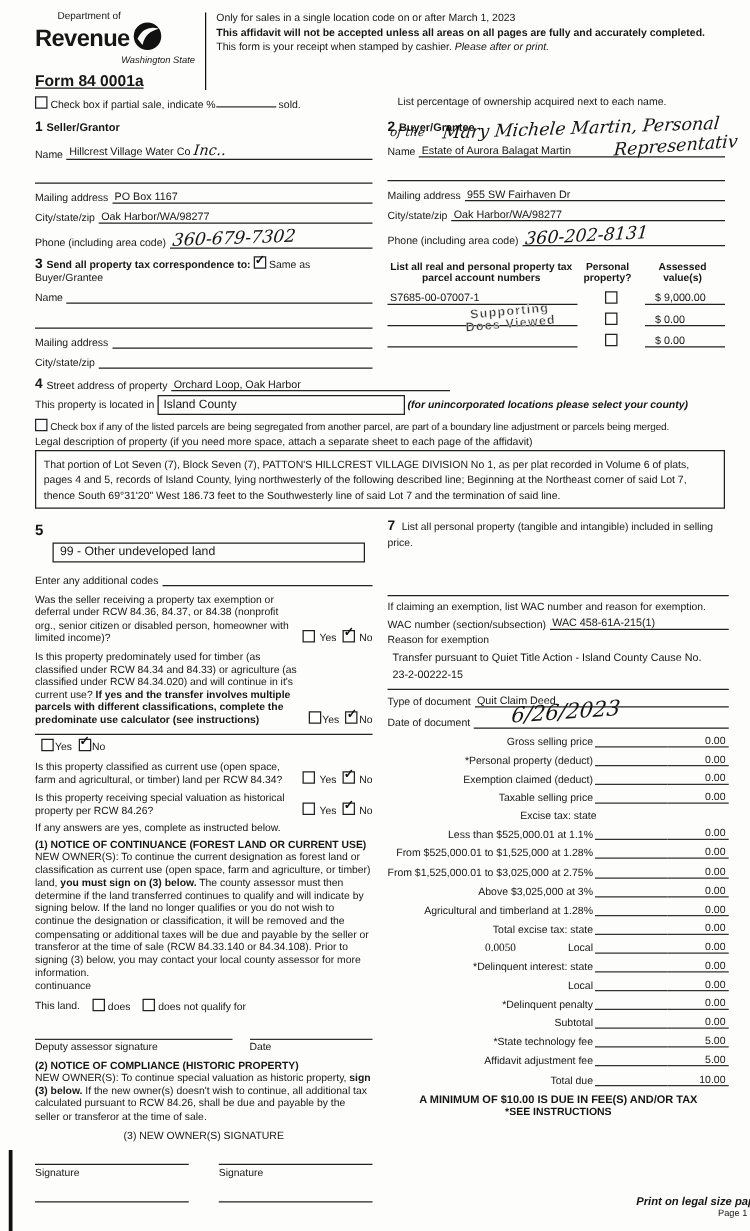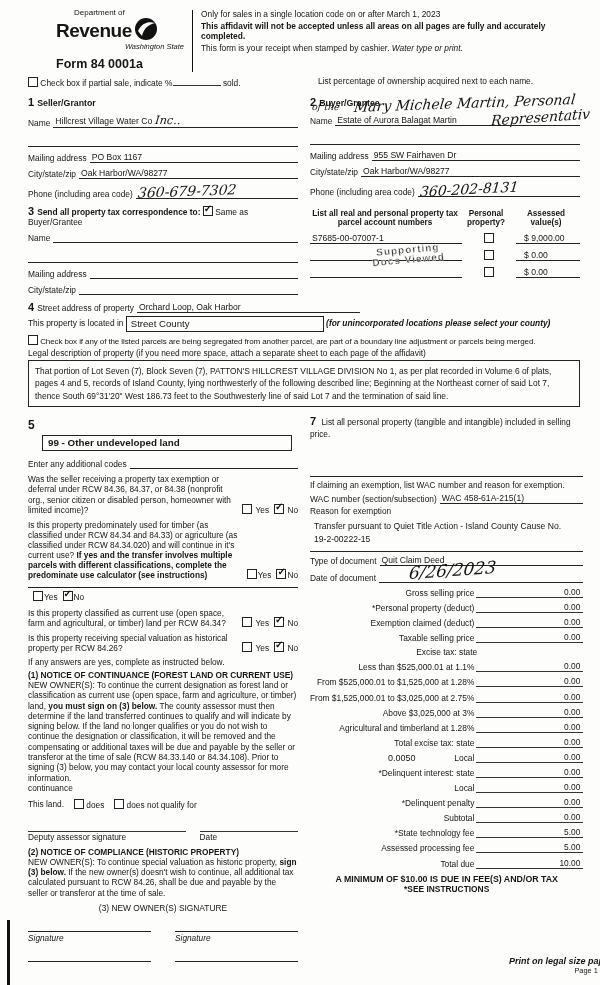--- a/index.html
+++ b/index.html
@@ -2,27 +2,27 @@
 <html><head>
 <meta charset="utf-8">
 <style>
   html,body{margin:0;padding:0;background:#e8e8e8;}
   .page{position:relative;width:600px;height:985px;background:#fdfdfc;margin:0 auto;
         font-family:"Liberation Sans",sans-serif;color:#161616;overflow:hidden;
         padding:0;box-sizing:border-box;}
   .inner{position:absolute;left:28px;top:8px;width:552px;}
   
   .hdr{display:flex;align-items:flex-start;}
-  .hdr-left{width:128px;text-align:center;flex:0 0 auto;margin-left:28px;}
+  .hdr-left{width:128px;text-align:center;flex:0 0 auto;}
   .dept{font-size:8px;margin-left:18px;text-align:left;}
   .rev-row{display:flex;align-items:center;justify-content:flex-start;}
   .rev{font-size:19px;font-weight:bold;letter-spacing:-0.5px;}
   .logo{margin-left:2px;}
   .wa{font-size:7.5px;font-style:italic;text-align:right;margin-top:-3px;}
-  .formno{font-size:12.5px;font-weight:bold;text-align:left;margin-top:6px;}
+  .formno{font-size:12.5px;font-weight:bold;text-align:left;margin-top:6px;text-decoration:underline;}
   .hdr-div{width:0;border-left:1.6px solid #111;height:62px;margin:2px 8px 0 8px;}
   .hdr-right{flex:1;}
   .title{font-size:19px;font-weight:bold;letter-spacing:-0.3px;}
   .titlesub{font-size:10.5px;}
   .note{font-size:8.4px;margin-top:1px;line-height:1.25;}
   .b{font-weight:bold;} .i{font-style:italic;}
   
   .cb{display:inline-block;width:8px;height:8px;border:1.1px solid #222;position:relative;
       vertical-align:-1px;background:#fff;flex:0 0 auto;}
   .cb.checked::after{content:"\2713";position:absolute;left:0px;top:-4px;font-size:10px;font-weight:bold;color:#111;}
@@ -50,37 +50,37 @@
   .pval{flex:1;border-bottom:1.1px solid #222;min-height:10px;padding-left:8px;}
   .parcel-wrap{position:relative;}
   .stamp{position:absolute;left:62px;top:40px;transform:rotate(-5deg);
          font-size:10px;font-weight:bold;color:#3c3c3c;letter-spacing:1px;line-height:1;text-align:center;
          -webkit-text-stroke:0.3px #fdfdfc;}
   
   .countybox{display:inline-block;border:1.4px solid #222;width:188px;height:13px;
              font-size:9.6px;padding:1px 4px 0 4px;vertical-align:middle;}
   .legalbox{border:1.4px solid #222;font-size:8.4px;line-height:1.5;padding:4px 6px;margin-top:2px;}
   .codebox{display:inline-block;border:1.3px solid #222;width:238px;height:13px;
-           font-size:9.8px;padding:1px 5px 0 5px;vertical-align:middle;font-weight:bold;}
+           font-size:9.8px;padding:1px 5px 0 5px;vertical-align:middle;}
   
   .qrow{display:flex;font-size:8.3px;line-height:1.22;margin-top:5px;}
   .qtext{flex:1;padding-right:4px;}
   .qcbs{white-space:nowrap;align-self:flex-end;font-size:8.3px;}
   .qcbs .cb{margin:0 1px 0 5px;}
   
   .mrow{display:flex;align-items:flex-end;font-size:8.4px;margin-top:4.1px;}
-  .mpre{flex:0 0 auto;margin-left:78px;font-size:9px;}
+  .mpre{flex:0 0 auto;margin-left:78px;font-size:9px;font-family:Liberation Serif, serif;}
   .mlabel{flex:1;text-align:right;white-space:nowrap;padding-right:2px;}
   .mleader{flex:0 0 58px;border-bottom:1px solid #333;height:8px;}
   .mamt{flex:0 0 46px;text-align:right;border-bottom:1px solid #333;padding-right:3px;}
   .mhead{text-align:center;font-size:8.4px;margin-top:4px;}
   .newsig{display:flex;gap:24px;font-size:8.3px;}
   .newsig > div{flex:1;}
   .nsline{border-bottom:1.1px solid #222;height:12px;}
-  .nslabel{margin-top:1px;font-style:italic;}
+  .nslabel{margin-top:1px;}
   .print-note{position:absolute;right:-4px;bottom:10px;text-align:right;}
   .pn1{font-size:9px;font-weight:bold;font-style:italic;}
   .pn2{font-size:7.4px;}
   .scanline{position:absolute;left:7px;top:920px;width:2.5px;height:65px;background:#111;}
   .overlay{position:absolute;}
 </style>
 </head>
 <body>
 
 <div class="page">
@@ -98,21 +98,21 @@
               </svg>
         </span>
       </div>
       <div class="wa">Washington State</div>
       <div class="formno">Form 84 0001a</div>
     </div>
     <div class="hdr-div"></div>
     <div class="hdr-right">
       <div class="note">Only for sales in a single location code on or after March 1, 2023</div>
       <div class="note b">This affidavit will not be accepted unless all areas on all pages are fully and accurately completed.</div>
-      <div class="note"><span>This form is your receipt when stamped by cashier. </span><span class="i">Water type or print.</span></div>
+      <div class="note"><span>This form is your receipt when stamped by cashier. </span><span class="i">Please after or print.</span></div>
     </div>
   </div>
 
   <div class="partial-row">
     <div>
       <span class="cb"></span>
       <span>Check box if partial sale, indicate %</span><span class="ul" style="width:48px"></span>
       <span>sold.</span>
     </div>
     <div style="width:262px">List percentage of ownership acquired next to each name.</div>
@@ -222,21 +222,21 @@
 
   <div style="margin-top:6px">
     <div class="fline" style="margin-top:0">
           <span class="secnum">4</span>
       <span class="flabel">Street address of property</span>
       <span class="fval" style="max-width:300px">Orchard Loop, Oak Harbor</span>
       <span style="flex:1"></span>
         </div>
     <div style="font-size:8.4px;margin-top:3px">
       <span>This property is located in</span>
-      <span class="countybox">Street County</span>
+      <span class="countybox">Island County</span>
       <span class="b i">(for unincorporated locations please select your county)</span></div>
     <div style="font-size:8px;margin-top:3px;white-space:nowrap;letter-spacing:-0.1px">
       <span class="cb"></span>
       <span>Check box if any of the listed parcels are being segregated from another parcel, are part of a boundary line adjustment or parcels being merged.</span></div>
     <div style="font-size:8.4px;margin-top:2px">Legal description of property (if you need more space, attach a separate sheet to each page of the affidavit)</div>
     <div class="legalbox">That portion of Lot Seven (7), Block Seven (7), PATTON'S HILLCREST VILLAGE DIVISION No  1, as per plat recorded in Volume 6 of plats, pages 4 and 5, records of Island County, lying northwesterly of the following described line; Beginning at the Northeast corner of said Lot 7, thence South 69°31'20" West 186.73 feet to the Southwesterly line of said Lot 7 and the termination of said line.</div>
   </div>
 
   <div class="cols" style="margin-top:8px">
     <div class="colL">
@@ -310,21 +310,21 @@
           </div>
       <div style="height:34px"></div>
       <div class="fullline"></div>
       <div style="font-size:8.3px">If claiming an exemption, list WAC number and reason for exemption.</div>
       <div class="fline" style="margin-top:3px">
             <span class="flabel">WAC number (section/subsection)</span>
         <span class="fval">WAC 458-61A-215(1)</span>
           </div>
       <div style="font-size:8.3px;margin-top:2px">Reason for exemption</div>
       <div style="font-size:8.6px;margin-top:5px;padding-left:4px">Transfer pursuant to Quiet Title Action - Island County Cause No.</div>
-      <div style="font-size:8.6px;margin-top:3px;padding-left:4px">19-2-00222-15</div>
+      <div style="font-size:8.6px;margin-top:3px;padding-left:4px">23-2-00222-15</div>
       <div class="fullline" style="margin-top:6px"></div>
       <div class="fline" style="margin-top:2px">
             <span class="flabel">Type of document</span>
         <span class="fval">Quit Claim Deed</span>
           </div>
       <div class="fline" style="margin-top:6px;position:relative">
             <span class="flabel">Date of document</span>
         <span class="fval">
               <span class="hw" style="font-size:17px;position:absolute;left:30px;top:-12px;transform:rotate(-4deg) skewX(-10deg)">6/26/2023</span>
             </span>
@@ -406,21 +406,21 @@
               <span class="mlabel">Subtotal</span>
               <span class="mleader"></span>
               <span class="mamt">0.00</span>
             </div>
             <div class="mrow">
               <span class="mlabel">*State technology fee</span>
               <span class="mleader"></span>
               <span class="mamt">5.00</span>
             </div>
             <div class="mrow">
-              <span class="mlabel">Assessed processing fee</span>
+              <span class="mlabel">Affidavit adjustment fee</span>
               <span class="mleader"></span>
               <span class="mamt">5.00</span>
             </div>
             <div class="mrow">
               <span class="mlabel">Total due</span>
               <span class="mleader"></span>
               <span class="mamt">10.00</span>
             </div>
           </div>
       <div style="font-size:8.8px;font-weight:bold;text-align:center;margin-top:5px">A MINIMUM OF $10.00 IS DUE IN FEE(S) AND/OR TAX</div>

